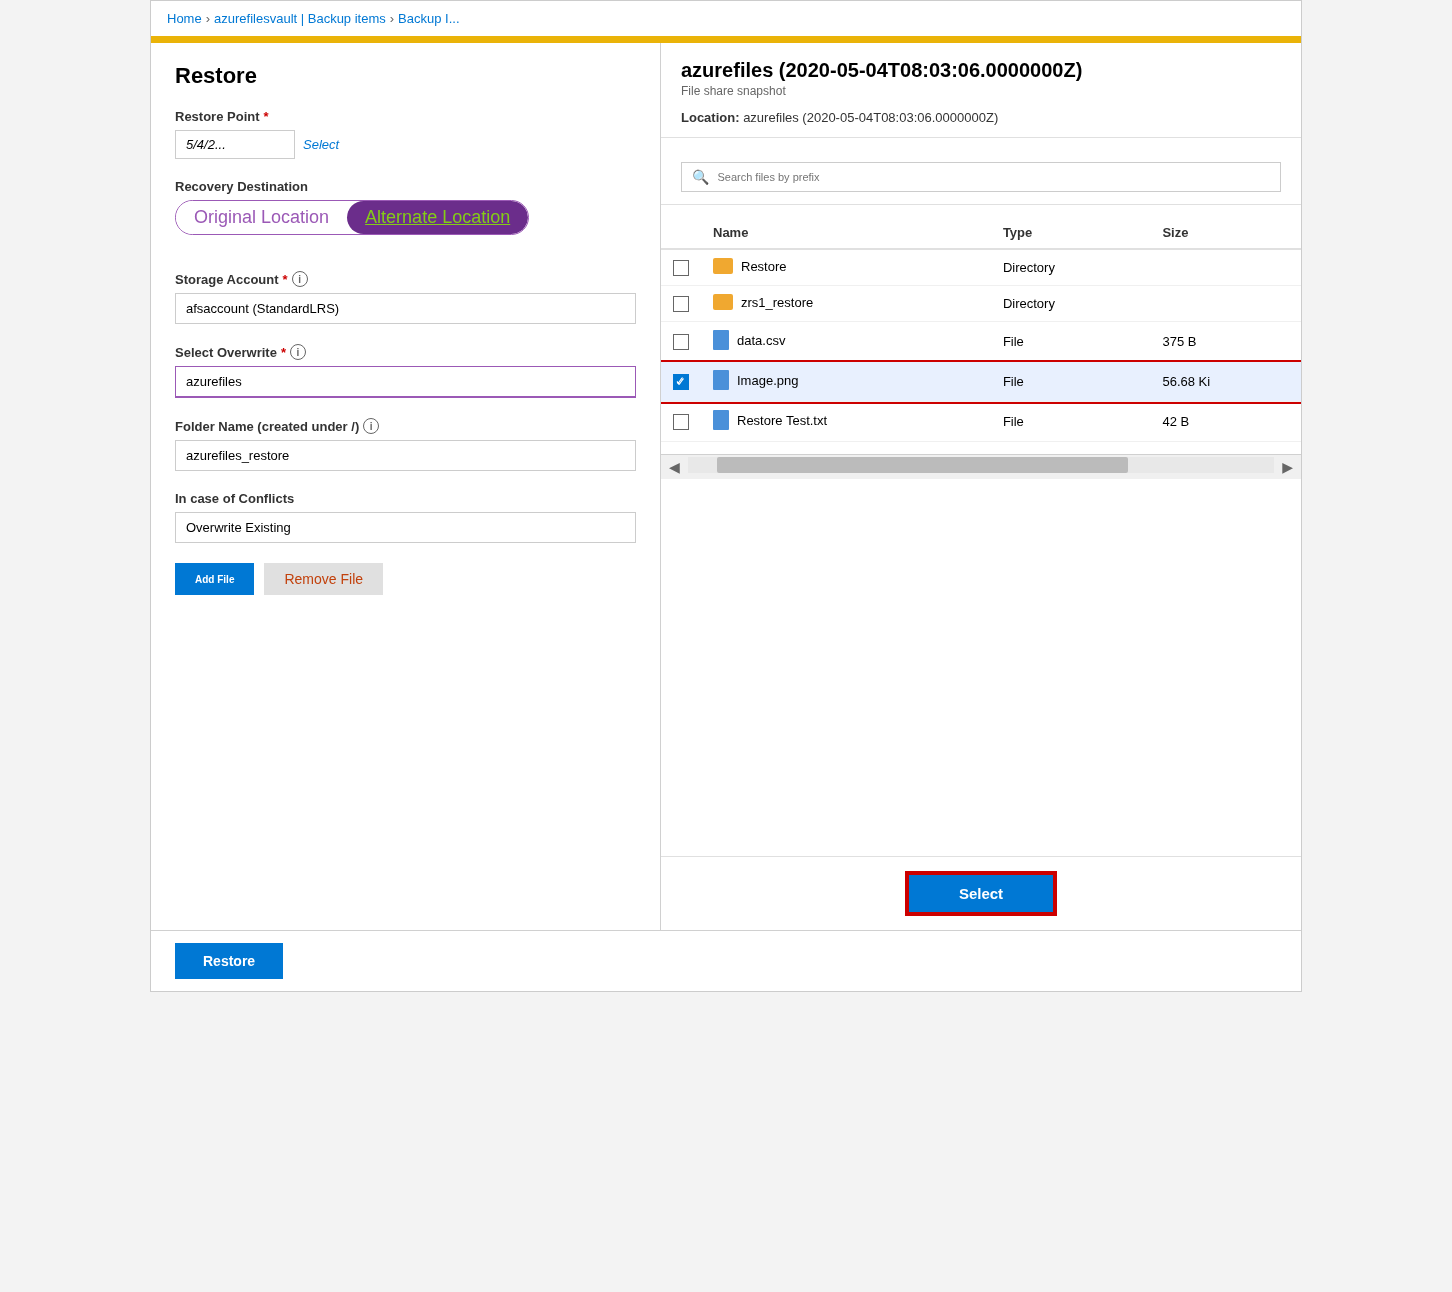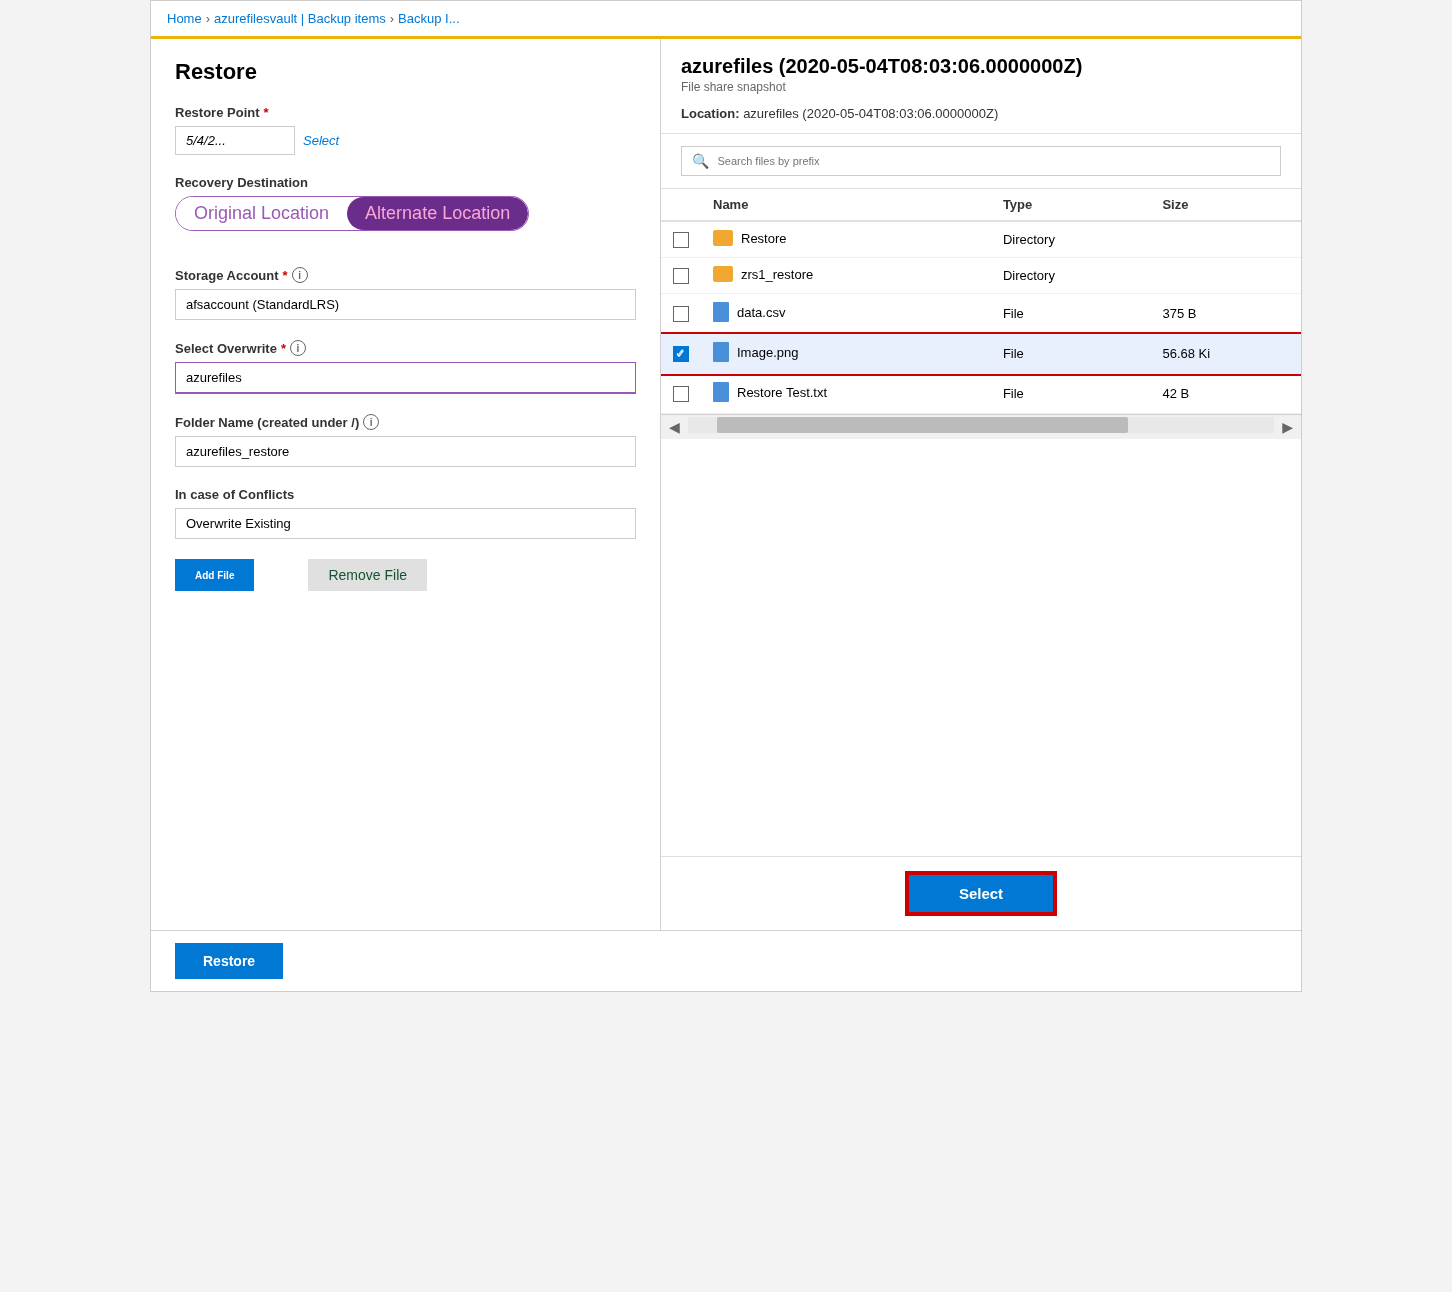--- a/index.html
+++ b/index.html
@@ -1,20 +1,20 @@
 <!DOCTYPE html>
 <html><head>
   <meta charset="utf-8">
   <style>
     * { box-sizing: border-box; margin: 0; padding: 0; }
     body { font-family: 'Segoe UI', Arial, sans-serif; font-size: 14px; background: #f3f3f3; display: flex; justify-content: center; align-items: flex-start; min-height: 100vh; }
     .outer-wrapper { width: 1152px; min-height: 992px; background: #fff; display: flex; flex-direction: column; border: 1px solid #ccc; position: relative; }
 
     
-    .breadcrumb { padding: 10px 16px; font-size: 13px; color: #0078d4; display: flex; align-items: center; gap: 4px; border-bottom: 3px solid #eab308; }
+    .breadcrumb { padding: 10px 16px; font-size: 13px; color: #0078d4; display: flex; align-items: center; gap: 4px; border-bottom: 7px solid #eab308; }
     .breadcrumb span { color: #0078d4; cursor: pointer; }
     .breadcrumb .separator { color: #666; }
 
     
     .main-content { display: flex; flex: 1; }
 
     
     .left-panel { width: 510px; flex-shrink: 0; padding: 20px 24px; border-right: 1px solid #d0d0d0; overflow-y: auto; }
     .page-title { font-size: 22px; font-weight: 600; color: #000; margin-bottom: 20px; }
 
@@ -24,32 +24,32 @@
     .info-icon { width: 16px; height: 16px; border-radius: 50%; border: 1px solid #666; color: #666; font-size: 10px; display: inline-flex; align-items: center; justify-content: center; cursor: pointer; }
 
     .restore-point-row { display: flex; align-items: center; gap: 8px; font-style: italic; }
     .restore-point-value { border: 1px solid #ccc; padding: 6px 10px; font-size: 13px; min-width: 120px; }
     .select-link { color: #0078d4; cursor: pointer; font-size: 13px; text-decoration: none; }
 
     
     .toggle-group { display: flex; border: 1px solid #9b59b6; border-radius: 20px; overflow: hidden; width: fit-content; }
     .toggle-btn { padding: 6px 18px; font-size: 18px; cursor: pointer; border: none; background: transparent; }
     .toggle-btn.inactive { color: #9b59b6; background: #fff; }
-    .toggle-btn.active { background: #6b2d8b; color: #f9a8d4; border-radius: 20px; }
+    .toggle-btn.active { background: #6b2d8b; color: #84cc16; border-radius: 20px; text-decoration: underline; }
 
     .text-input { width: 100%; border: 1px solid #ccc; padding: 7px 10px; font-size: 13px; outline: none; }
     .text-input.focused { border-color: #9b59b6; border-bottom: 2px solid #9b59b6; }
 
     .action-buttons { display: flex; gap: 10px; margin-top: 8px; }
     .btn-primary { background: #0078d4; color: #fff; border: none; padding: 8px 20px; font-size: 10px; font-weight: 600; cursor: pointer; }
-    .btn-secondary { background: #e0e0e0; color: #14532d; border: none; padding: 8px 20px; font-size: 14px; cursor: pointer; margin-left: 44px; }
+    .btn-secondary { background: #e0e0e0; color: #c2410c; border: none; padding: 8px 20px; font-size: 14px; cursor: pointer; }
     .btn-restore { background: #0078d4; color: #fff; border: none; padding: 10px 28px; font-size: 14px; font-weight: 600; cursor: pointer; }
 
     
-    .right-panel { flex: 1; display: flex; flex-direction: column; padding: 0; }
+    .right-panel { flex: 1; display: flex; flex-direction: column; padding: 0; gap: 12px; }
     .right-panel-header { padding: 16px 20px 12px; border-bottom: 1px solid #e0e0e0; }
     .snapshot-title { font-size: 20px; font-weight: 700; color: #000; }
     .snapshot-subtitle { font-size: 12px; color: #666; margin-top: 2px; }
     .snapshot-location { font-size: 13px; color: #333; margin-top: 12px; }
     .snapshot-location strong { font-weight: 600; }
 
     
     .search-row { padding: 12px 20px; border-bottom: 1px solid #e0e0e0; }
     .search-box { display: flex; align-items: center; border: 1px solid #ccc; padding: 6px 10px; gap: 8px; width: 100%; }
     .search-box input { border: none; outline: none; font-size: 13px; flex: 1; }

